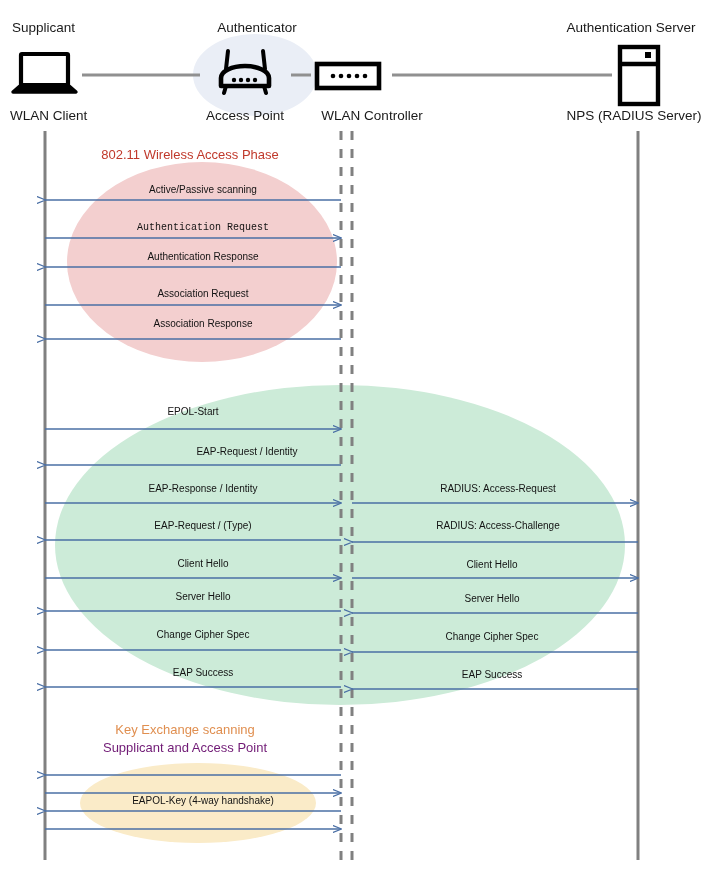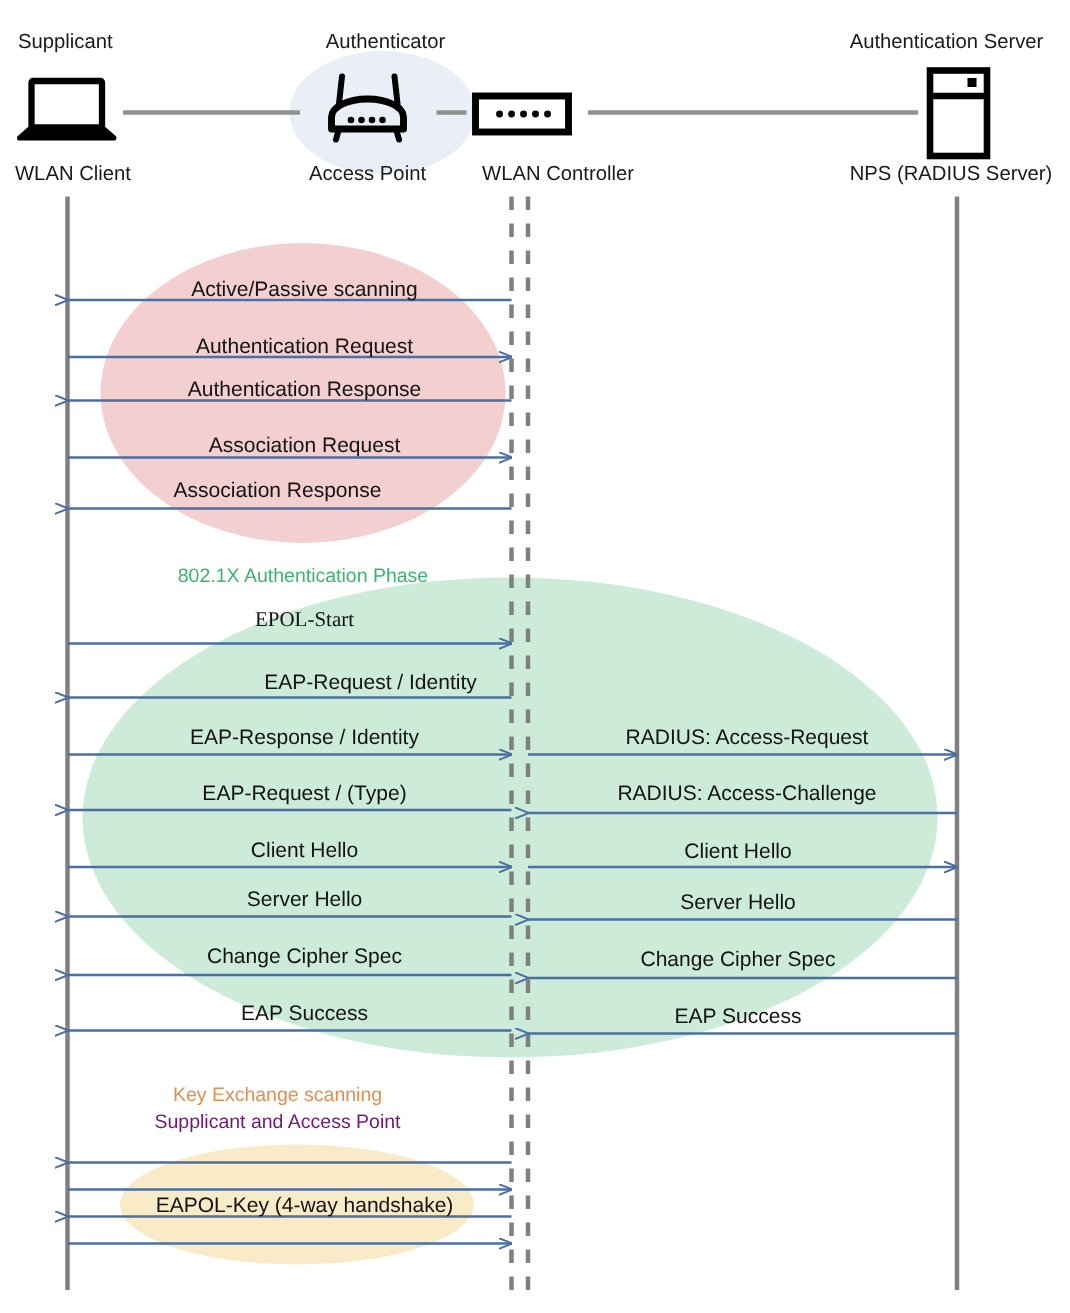--- a/index.html
+++ b/index.html
@@ -35,21 +35,21 @@
     white-space: nowrap;
   }
   .phase-title {
     position: absolute;
     font-size: 13px;
     white-space: nowrap;
     text-align: center;
   }
   .msg-label {
     position: absolute;
-    font-size: 14px;
+    font-size: 10px;
     color: #131313;
     white-space: nowrap;
     text-align: center;
     transform: translateX(-50%);
   }
 </style>
 </head>
 <body>
 
 <div id="stage">
@@ -148,33 +148,33 @@
 
   <div class="hdr-top" style="left:12px; top:20px;">Supplicant</div>
   <div class="hdr-top" style="left:257px; top:20px; transform:translateX(-50%);">Authenticator</div>
   <div class="hdr-top" style="left:631px; top:20px; transform:translateX(-50%);">Authentication Server</div>
 
   <div class="hdr-bot" style="left:10px; top:108px;">WLAN Client</div>
   <div class="hdr-bot" style="left:245px; top:108px; transform:translateX(-50%);">Access Point</div>
   <div class="hdr-bot" style="left:360px; top:108px; transform:translateX(-50%);margin-left:12px;">WLAN Controller</div>
   <div class="hdr-bot" style="left:634px; top:108px; transform:translateX(-50%);">NPS (RADIUS Server)</div>
 
+  <div class="phase-title" style="left:190px; top:147px; transform:translateX(-50%); color:#C0392B;">802.11 Wireless Access Phase</div>
 
-  <div class="phase-title" style="left:202px; top:376px; transform:translateX(-50%); color:#3CB371;">802.1X Authentication Phase</div>
 
   <div class="phase-title" style="left:185px; top:722px; transform:translateX(-50%); color:#E08F50;">Key Exchange scanning</div>
   <div class="phase-title" style="left:185px; top:740px; transform:translateX(-50%); color:#701a75;">Supplicant and Access Point</div>
 
   <div class="msg-label" style="left:203px; top:184px;">Active/Passive scanning</div>
-  <div class="msg-label" style="left:203px; top:222px;">Authentication Request</div>
+  <div class="msg-label" style="left:203px; top:222px;font-family:Liberation Mono, monospace;">Authentication Request</div>
   <div class="msg-label" style="left:203px; top:251px;">Authentication Response</div>
   <div class="msg-label" style="left:203px; top:288px;">Association Request</div>
-  <div class="msg-label" style="left:185px; top:318px;text-align:center;">Association Response</div>
+  <div class="msg-label" style="left:203px; top:318px;text-align:center;">Association Response</div>
 
-  <div class="msg-label" style="left:203px; top:406px;font-family:Liberation Serif, serif;">EPOL-Start</div>
+  <div class="msg-label" style="left:193px; top:406px;">EPOL-Start</div>
   <div class="msg-label" style="left:203px; top:446px;margin-left:44px;">EAP-Request / Identity</div>
   <div class="msg-label" style="left:203px; top:483px;text-align:right;">EAP-Response / Identity</div>
   <div class="msg-label" style="left:203px; top:520px;">EAP-Request / (Type)</div>
   <div class="msg-label" style="left:203px; top:558px;">Client Hello</div>
   <div class="msg-label" style="left:203px; top:591px;">Server Hello</div>
   <div class="msg-label" style="left:203px; top:629px;">Change Cipher Spec</div>
   <div class="msg-label" style="left:203px; top:667px;">EAP Success</div>
 
   <div class="msg-label" style="left:498px; top:483px;">RADIUS: Access-Request</div>
   <div class="msg-label" style="left:498px; top:520px;">RADIUS: Access-Challenge</div>

